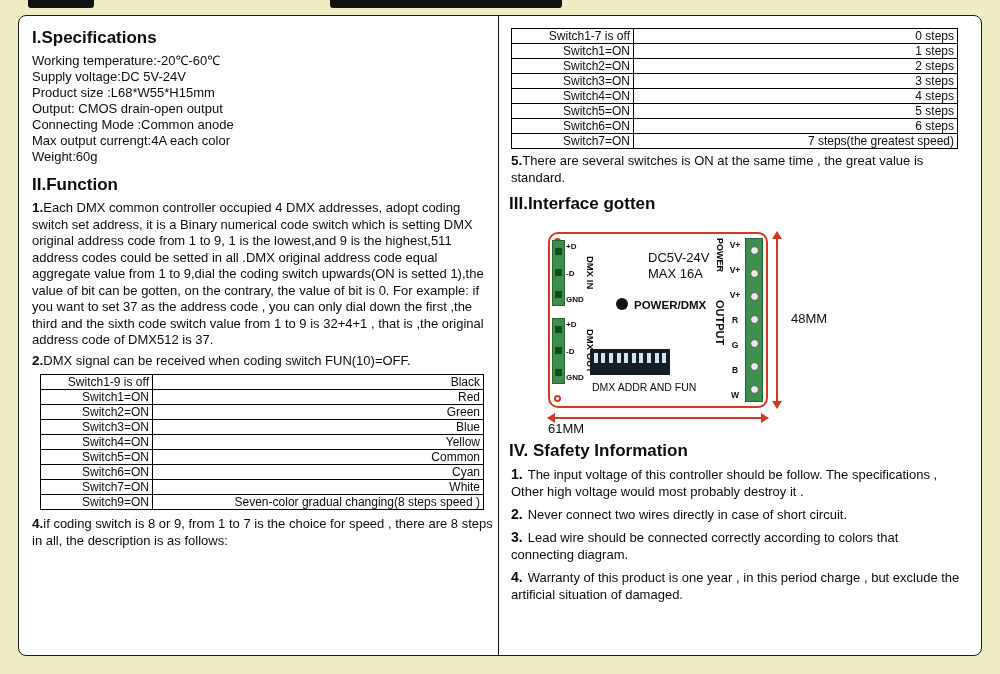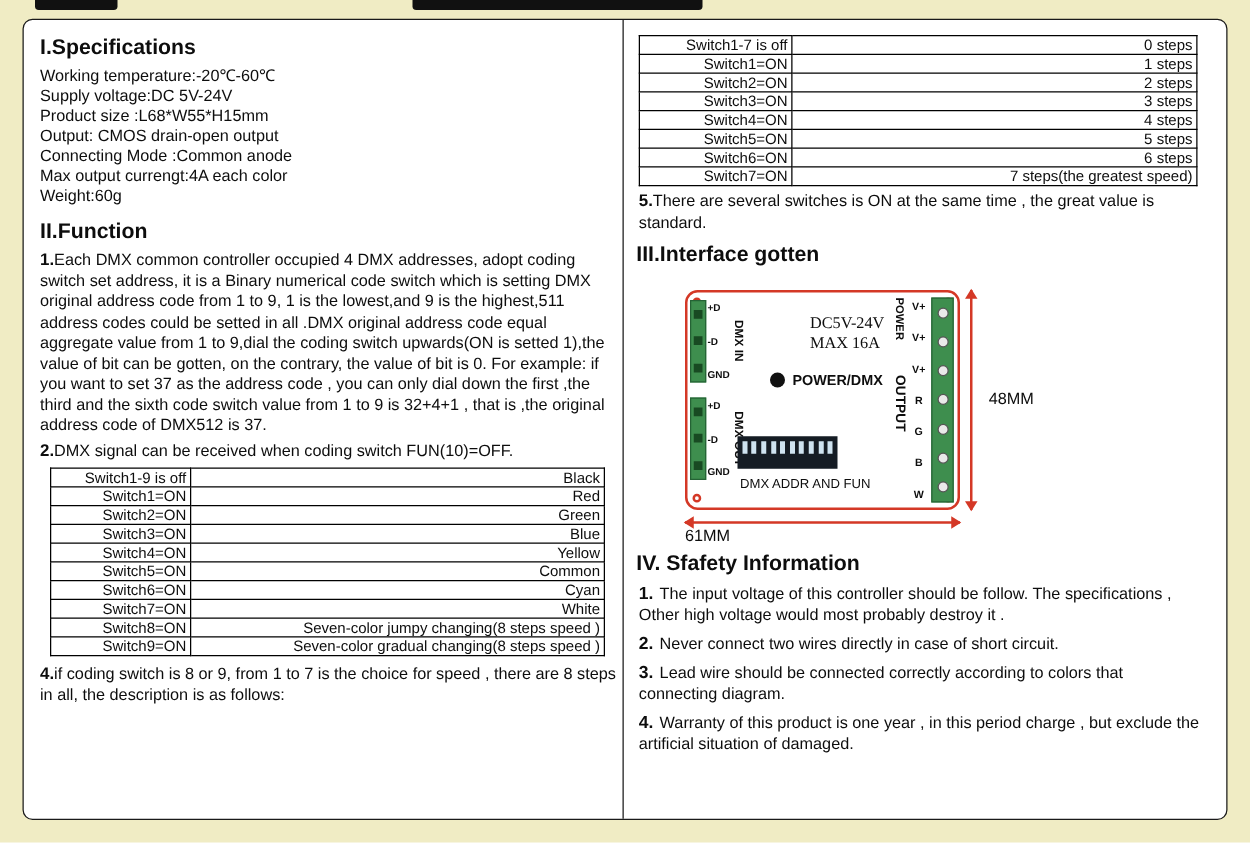--- a/index.html
+++ b/index.html
@@ -24,21 +24,21 @@
   .speed-tbl { width:447px; margin:10px 0 4px 18px; }
   .speed-tbl td:first-child { width:122px; }
   .note { margin-left:18px; width:452px; }
   .rc-title { margin-left:16px; }
   
   .diagram { position:relative; height:218px; margin-top:2px; }
   .board { position:absolute; left:55px; top:13px; width:220px; height:176px; border:2px solid #d43826; border-radius:10px; background:#fff; }
   .hole { position:absolute; width:7px; height:7px; border:2px solid #d43826; border-radius:50%; }
   .hole.tl { left:4px; top:4px; } .hole.tr { right:4px; top:4px; }
   .hole.bl { left:4px; bottom:4px; } .hole.br { right:4px; bottom:4px; }
-  .board-voltage { position:absolute; left:98px; top:16px; width:112px; font-size:13px; line-height:16px; text-align:left;font-family:Liberation Serif, serif; }
+  .board-voltage { position:absolute; left:98px; top:16px; width:112px; font-size:13px; line-height:16px; text-align:left; }
   .led { position:absolute; left:66px; top:64px; width:12px; height:12px; background:#111; border-radius:50%; }
   .led-label { position:absolute; left:84px; top:65px; font-size:11.5px; font-weight:700; }
   .conn { position:absolute; left:2px; display:flex; align-items:stretch; }
   .conn-in { top:6px; height:66px; }
   .conn-out { top:84px; height:66px; }
   .strip { width:13px; background:#3e8e4e; border:1px solid #256335; display:flex; flex-direction:column; justify-content:space-around; align-items:center; }
   .strip i { width:7px; height:7px; background:#184a22; }
   .pins { display:flex; flex-direction:column; justify-content:space-between; font-size:8px; font-weight:700; margin-left:1px; padding:2px 0; }
   .vtext { writing-mode:vertical-rl; }
   .conn .vtext { font-size:9.5px; font-weight:700; margin-left:1px; text-align:center; }
@@ -116,24 +116,20 @@
             </tr>
         <tr>
               <td>Switch6=ON</td>
               <td>Cyan</td>
             </tr>
         <tr>
               <td>Switch7=ON</td>
               <td>White</td>
             </tr>
         <tr>
-              <td>Switch8=ON</td>
-              <td>Seven-color jumpy changing(8 steps speed )</td>
-            </tr>
-        <tr>
               <td>Switch9=ON</td>
               <td>Seven-color gradual changing(8 steps speed )</td>
             </tr>
       </tbody>
         </table>
 
       <div class="para"><span class="num">4.</span><span>if coding switch is 8 or 9,  from 1 to 7 is the choice for speed , there are 8 steps in all, the description is as follows:</span></div>
     </div>
 
     <div class="col-right">

